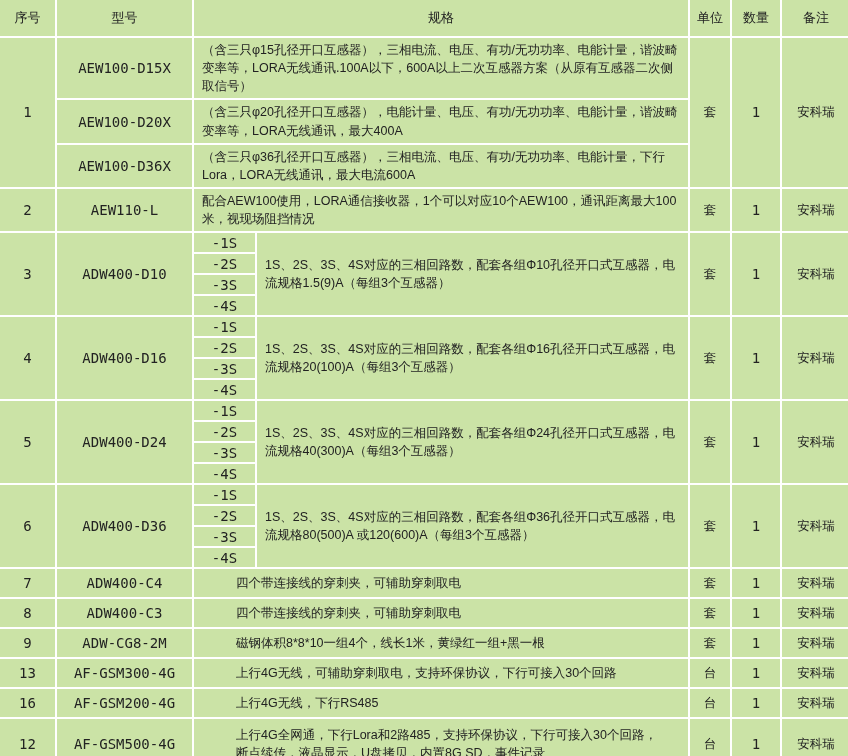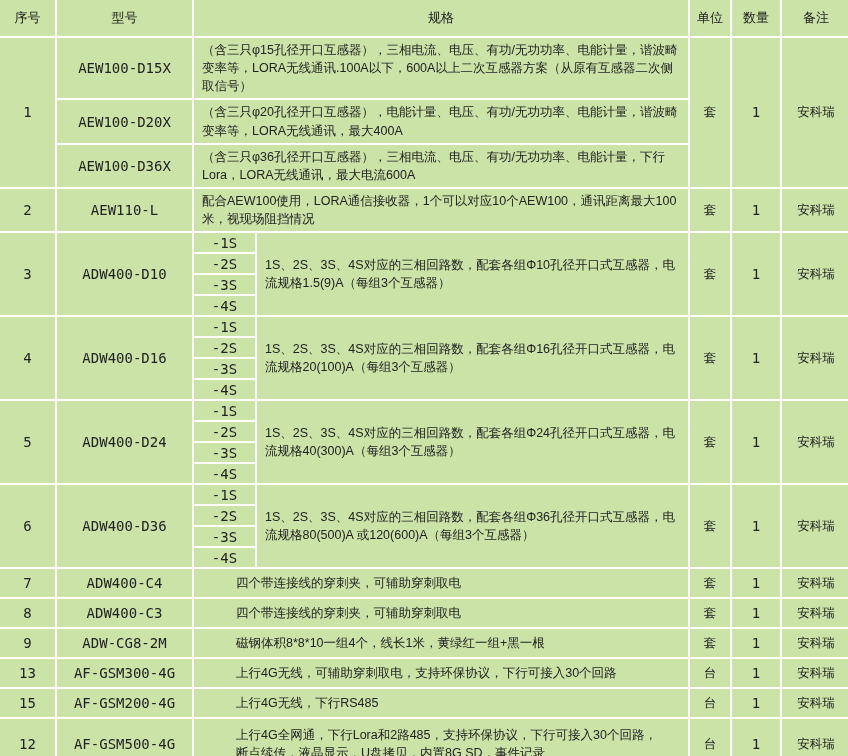--- a/index.html
+++ b/index.html
@@ -190,21 +190,21 @@
   <tr class="h-1line">
     <td class="mono">13</td>
     <td class="mono">AF-GSM300-4G</td>
     <td colspan="2" class="spec spec-indent">上行4G无线，可辅助穿刺取电，支持环保协议，下行可接入30个回路</td>
     <td>台</td>
     <td class="mono">1</td>
     <td>安科瑞</td>
   </tr>
 
   <tr class="h-1line">
-    <td class="mono">15</td>
+    <td class="mono">16</td>
     <td class="mono">AF-GSM200-4G</td>
     <td colspan="2" class="spec spec-indent">上行4G无线，下行RS485</td>
     <td>台</td>
     <td class="mono">1</td>
     <td>安科瑞</td>
   </tr>
 
   <tr class="h-big">
     <td class="mono">12</td>
     <td class="mono">AF-GSM500-4G</td>

